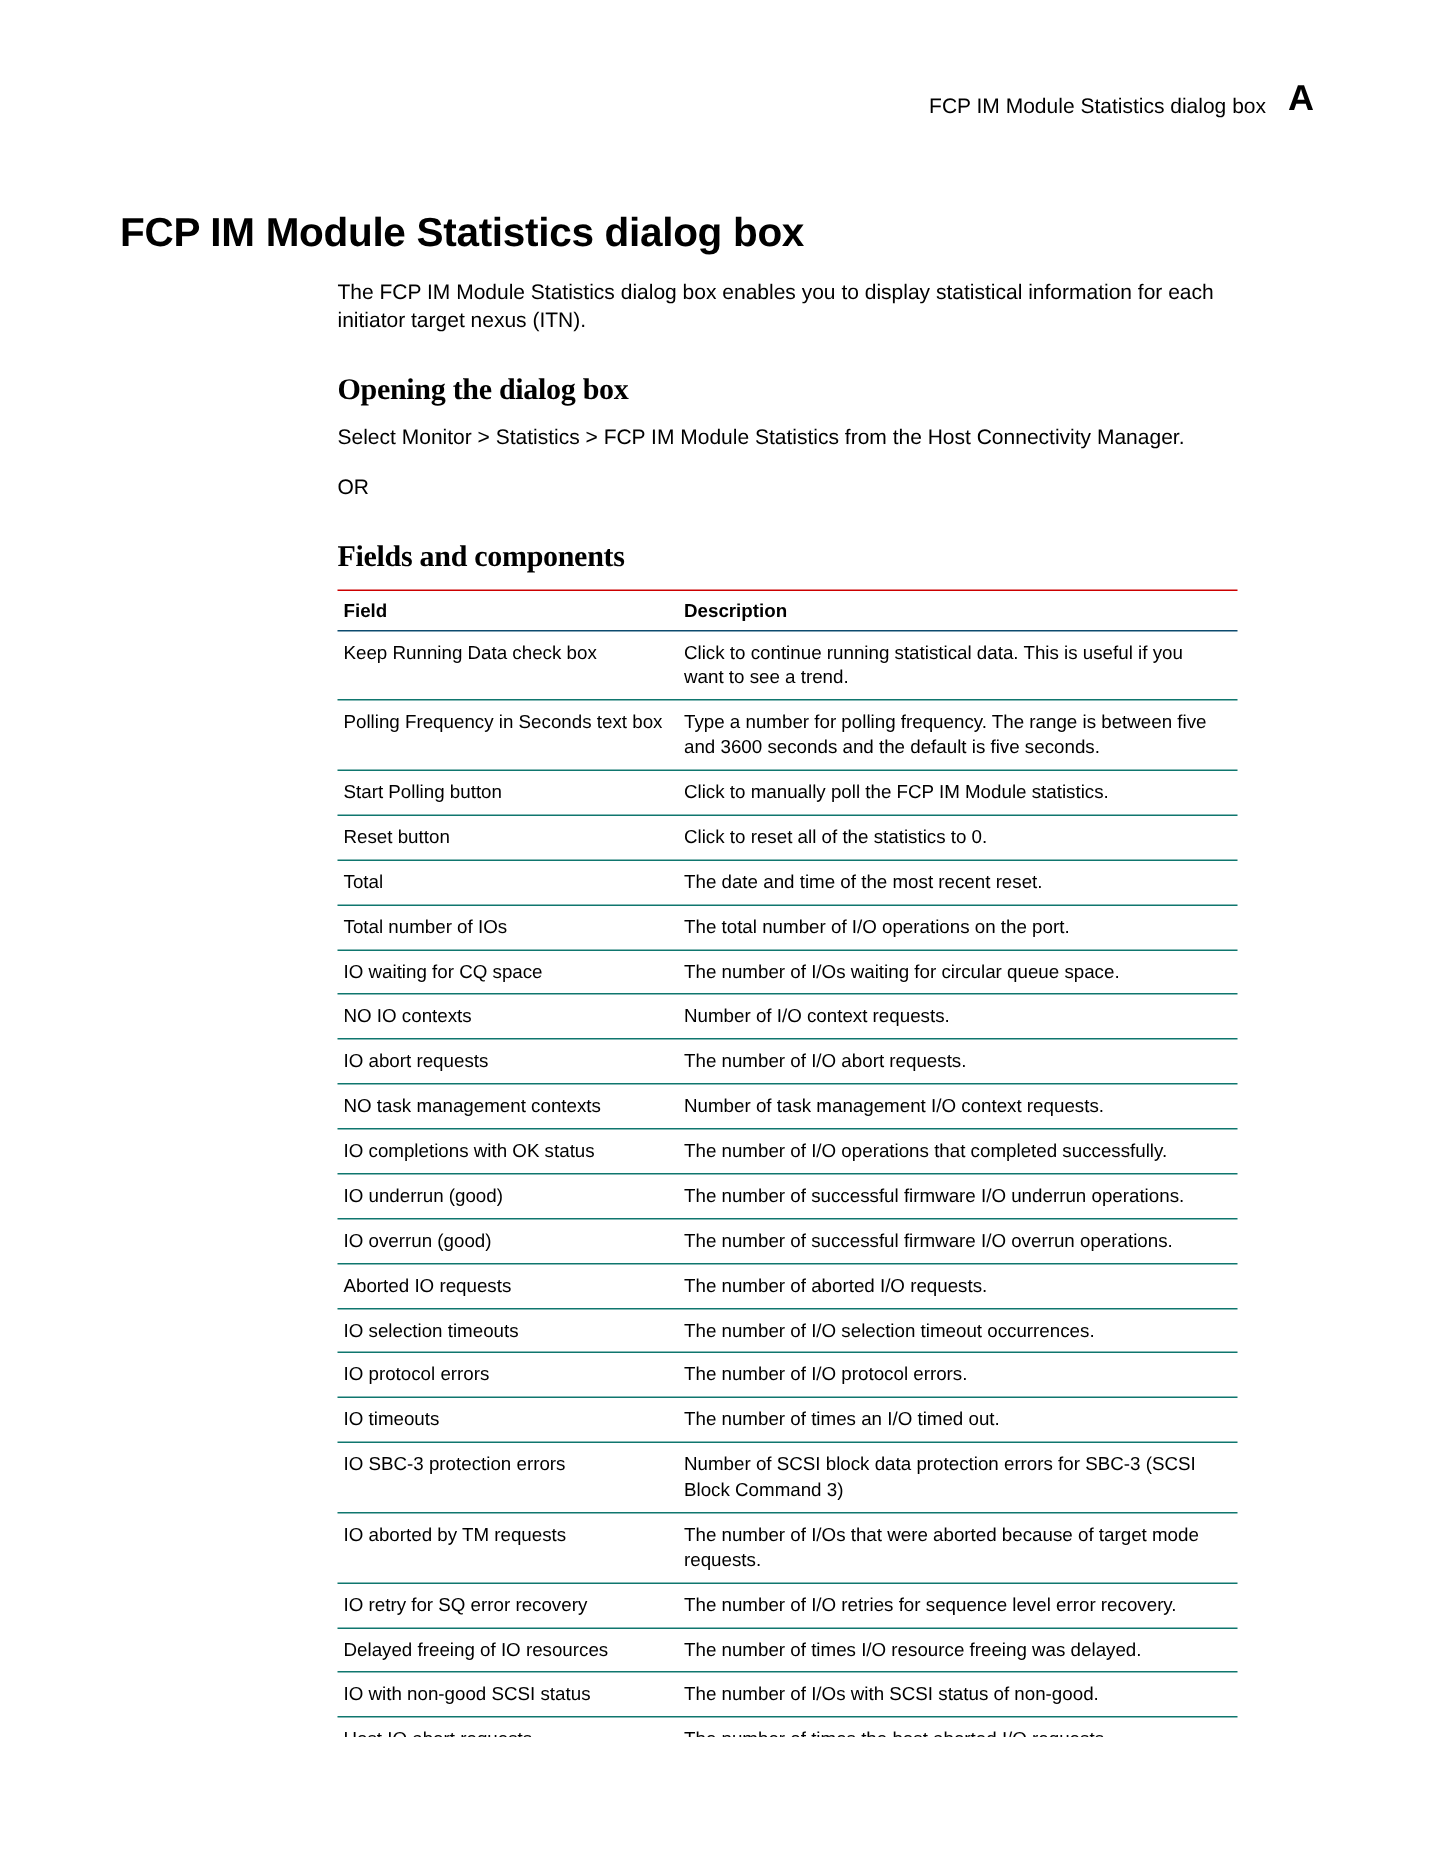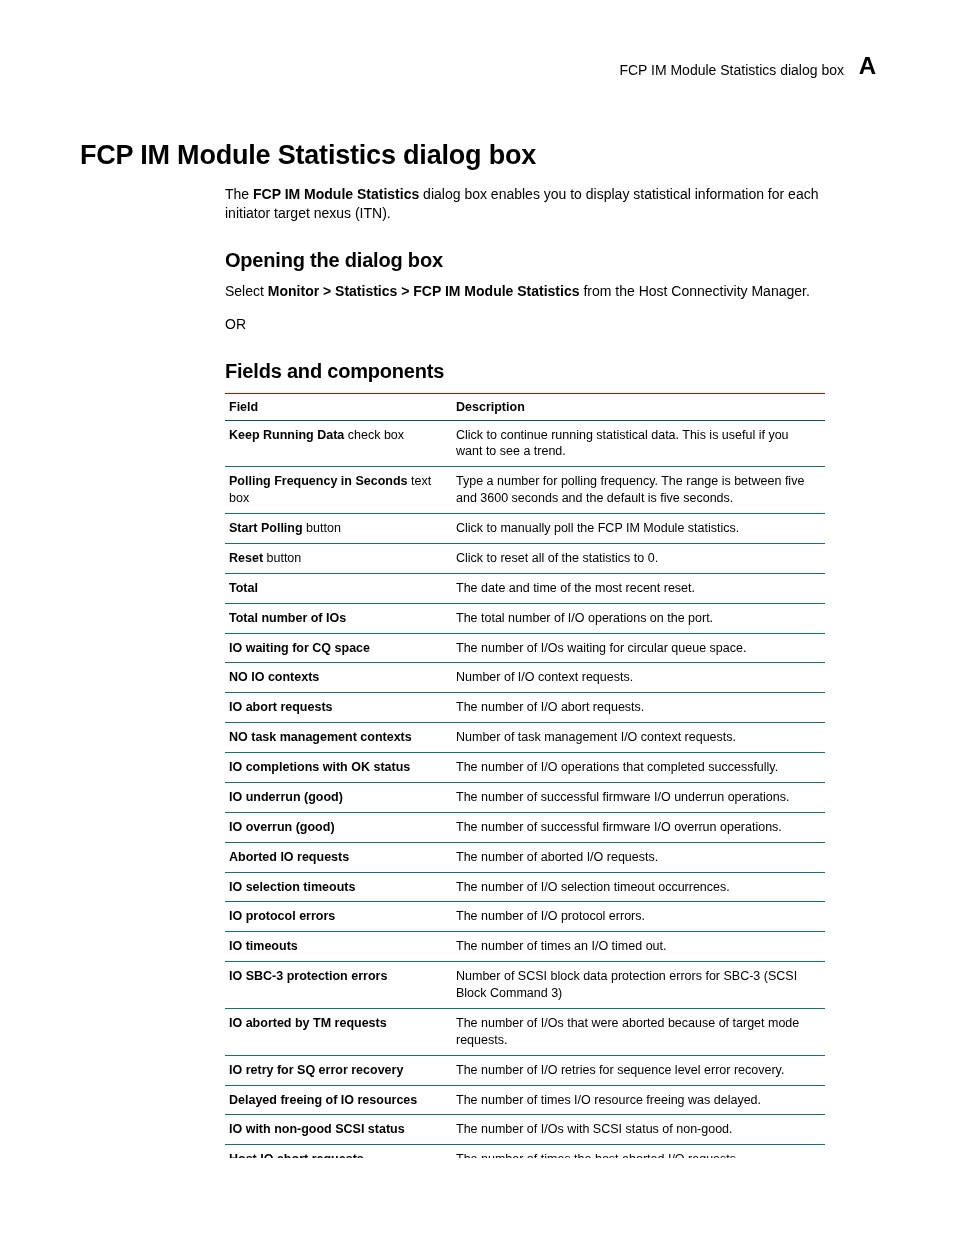--- a/index.html
+++ b/index.html
@@ -34,29 +34,30 @@
     font-size: 27px;
     font-weight: 700;
     margin: 80px 0 14px 0;
     letter-spacing: -0.2px;
   }
   h2 {
     font-size: 20px;
     font-weight: 700;
     margin: 26px 0 10px 0;
     letter-spacing: -0.2px;
+    font-family: Liberation Serif, serif;
   }
   .body-indent {
     margin-left: 145px;
   }
   p {
     margin: 0 0 14px 0;
     line-height: 1.35;
   }
-  .bold { font-weight: 700; }
+  .bold { font-weight: 400; }
   table.fields {
     border-collapse: collapse;
     width: 600px;
     font-size: 12.5px;
   }
   table.fields thead th {
     text-align: left;
     font-weight: 700;
     border-top: 1.5px solid #c00;
     border-bottom: 1px solid #0c4a6e;

